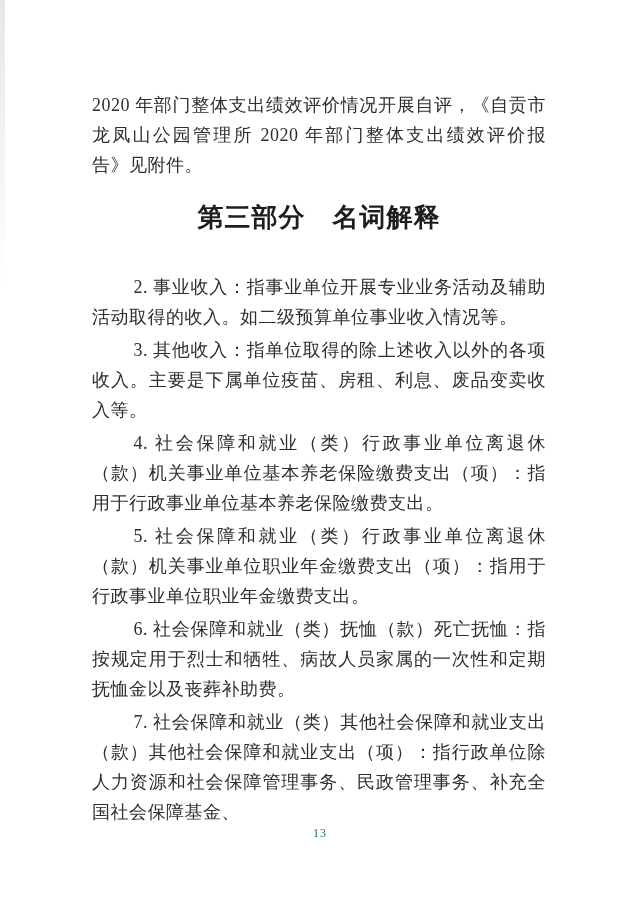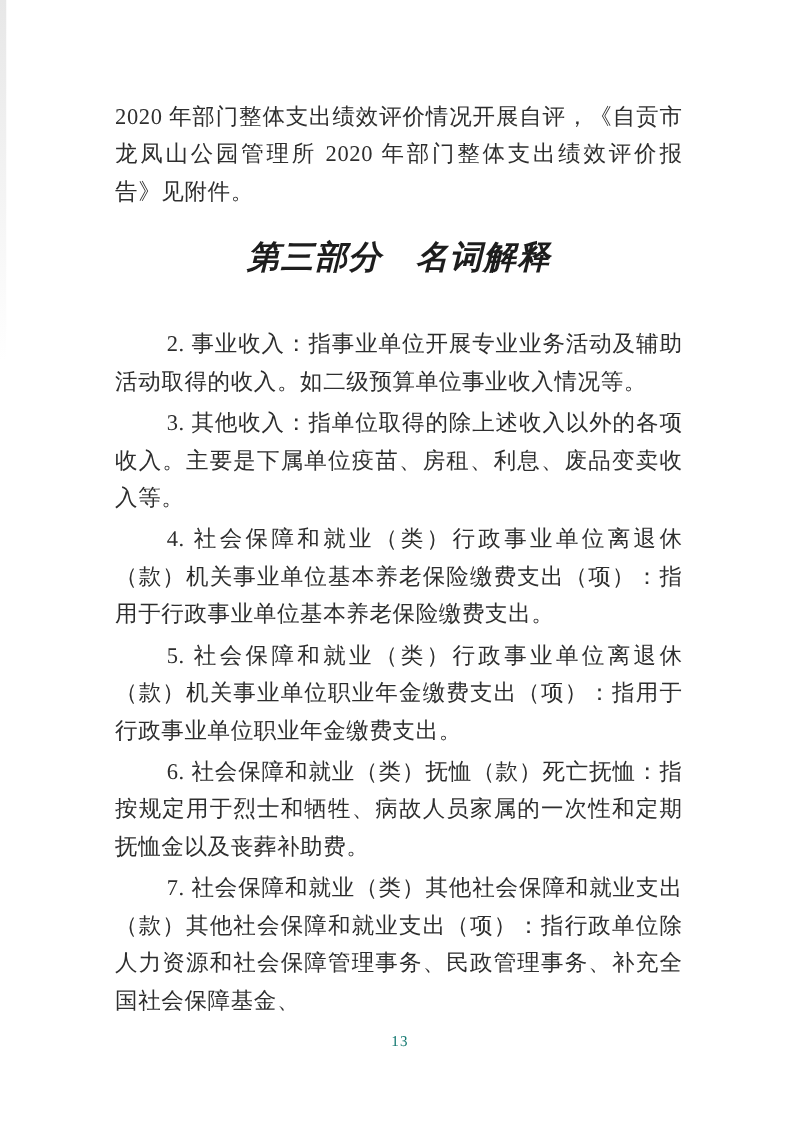--- a/index.html
+++ b/index.html
@@ -15,21 +15,21 @@
   }
   .page-edge {
     position: absolute;
     left: 0; top: 0;
     width: 5px; height: 320px;
     background: linear-gradient(180deg, #e7e7e7 0%, rgba(255,255,255,0) 90%);
   }
   .content {
     position: absolute;
     left: 92px;
-    top: 78px;
+    top: 90px;
     width: 454px;
   }
   .body-text {
     font-size: 18px;
     line-height: 30px;
     text-align: justify;
     text-justify: inter-character;
     margin: 0 0 3px 0;
     letter-spacing: 0.5px;
   }
@@ -38,21 +38,20 @@
   }
   .section-heading {
     font-family: "Liberation Sans", sans-serif;
     font-weight: 700;
     font-size: 26px;
     line-height: 34px;
     text-align: center;
     color: #1d1d1d;
     letter-spacing: 1px;
     margin: 20px 0 38px 0;
-    font-style: italic;
   }
   .page-number {
     position: absolute;
     top: 826px;
     left: 0;
     width: 100%;
     text-align: center;
     font-size: 12px;
     line-height: 14px;
     color: #0f766e;

